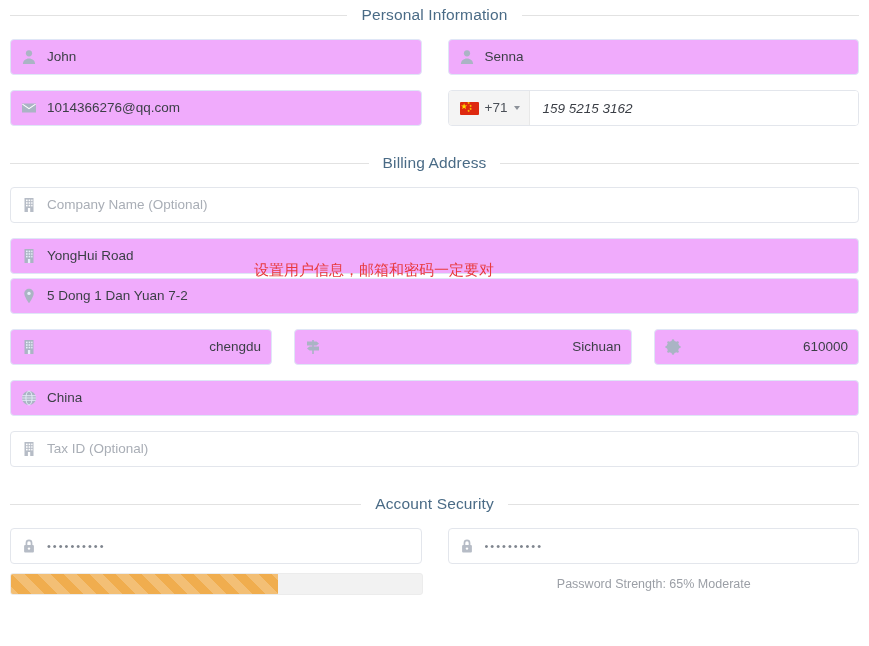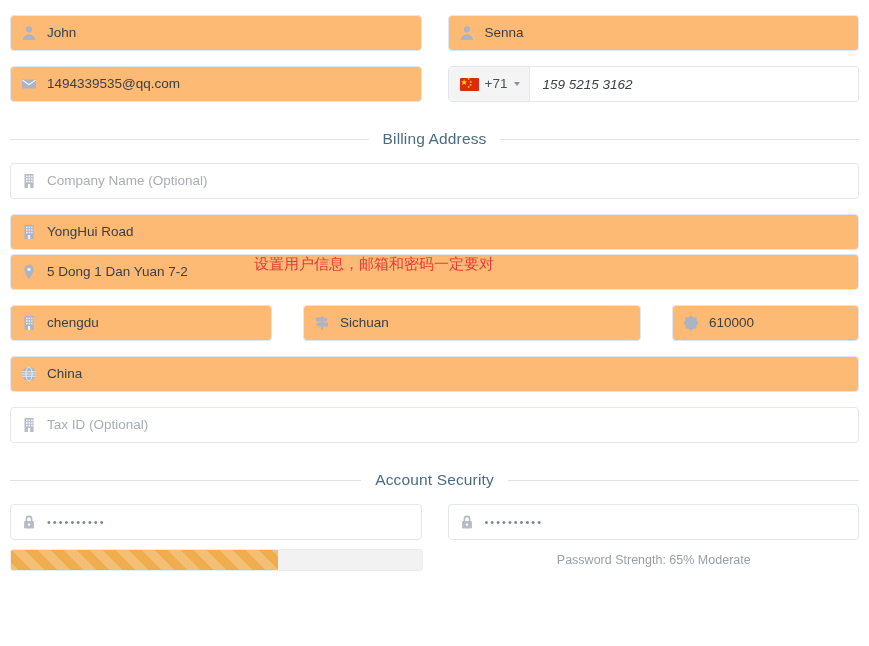--- a/index.html
+++ b/index.html
@@ -57,21 +57,21 @@
     display: flex;
     align-items: center;
     height: 36px;
     border: 1px solid #e3e6ec;
     border-radius: 4px;
     background: #ffffff;
     padding: 0 10px;
     overflow: hidden;
   }
   .field.filled {
-    background: #fdba74;
+    background: #f0abfc;
     border-color: #dfe6f6;
   }
   .field .fi {
     flex: 0 0 auto;
     width: 16px;
     height: 16px;
     margin-right: 10px;
     display: block;
     color: #b6bcc6;
   }
@@ -211,20 +211,25 @@
     color: #9b9fa6;
     white-space: nowrap;
   }
   .spacer-after-head { height: 15px; }
 </style>
 </head>
 <body>
 
 <div class="page">
 
+  <div class="section-head" style="margin-top:6px;">
+    <div class="rule"></div>
+    <div class="title">Personal Information</div>
+    <div class="rule"></div>
+  </div>
   <div class="spacer-after-head"></div>
 
   <div class="row">
     <div class="col-half">
       <div class="field filled">
         <svg class="fi" viewBox="0 0 16 16" fill="currentColor">
           <circle cx="8" cy="4.3" r="3.1"></circle>
           <path d="M1.9 15c0-3.4 2.7-5.6 6.1-5.6s6.1 2.2 6.1 5.6z"></path>
         </svg>
         <span class="ftext">John</span>
@@ -241,21 +246,21 @@
     </div>
   </div>
 
   <div class="row" style="margin-top:15px;">
     <div class="col-half">
       <div class="field filled">
         <svg class="fi" viewBox="0 0 16 16" fill="currentColor">
           <path d="M1 3.5h14v9H1z" fill="currentColor"></path>
           <path d="M1.4 4.1L8 8.7l6.6-4.6" stroke="#ffffff" stroke-width="1.1" fill="none"></path>
         </svg>
-        <span class="ftext">1494339535@qq.com</span>
+        <span class="ftext">1014366276@qq.com</span>
       </div>
     </div>
     <div class="col-half">
       <div class="phone-field">
         <div class="phone-cc">
           <span class="flag-cn">
             <span class="st s1">★</span>
             <span class="st s2">★</span>
             <span class="st s3">★</span>
             <span class="st s4">★</span>
@@ -323,21 +328,21 @@
       <div class="field filled">
         <svg class="fi" viewBox="0 0 16 16" fill="currentColor">
           <path d="M8 .8C5.4.8 3.3 2.9 3.3 5.5c0 3.5 4.7 9.7 4.7 9.7s4.7-6.2 4.7-9.7C12.7 2.9 10.6.8 8 .8z"></path>
           <circle cx="8" cy="5.4" r="1.7" fill="#e8eefb"></circle>
         </svg>
         <span class="ftext">5 Dong 1 Dan Yuan 7-2</span>
       </div>
     </div>
   </div>
 
-  <div class="row" style="margin-top:15px; gap:31px;">
+  <div class="row" style="margin-top:15px; gap:22px;text-align:right;">
     <div style="flex:0 0 262px;">
       <div class="field filled">
         <svg class="fi" viewBox="0 0 16 16" fill="currentColor">
           <path d="M3.5 1h9v14h-9z"></path>
           <rect x="5" y="2.6" width="1.6" height="1.6" fill="#e8eefb"></rect>
           <rect x="7.6" y="2.6" width="1.6" height="1.6" fill="#e8eefb"></rect>
           <rect x="10.2" y="2.6" width="1.3" height="1.6" fill="#e8eefb"></rect>
           <rect x="5" y="5.2" width="1.6" height="1.6" fill="#e8eefb"></rect>
           <rect x="7.6" y="5.2" width="1.6" height="1.6" fill="#e8eefb"></rect>
           <rect x="10.2" y="5.2" width="1.3" height="1.6" fill="#e8eefb"></rect>

